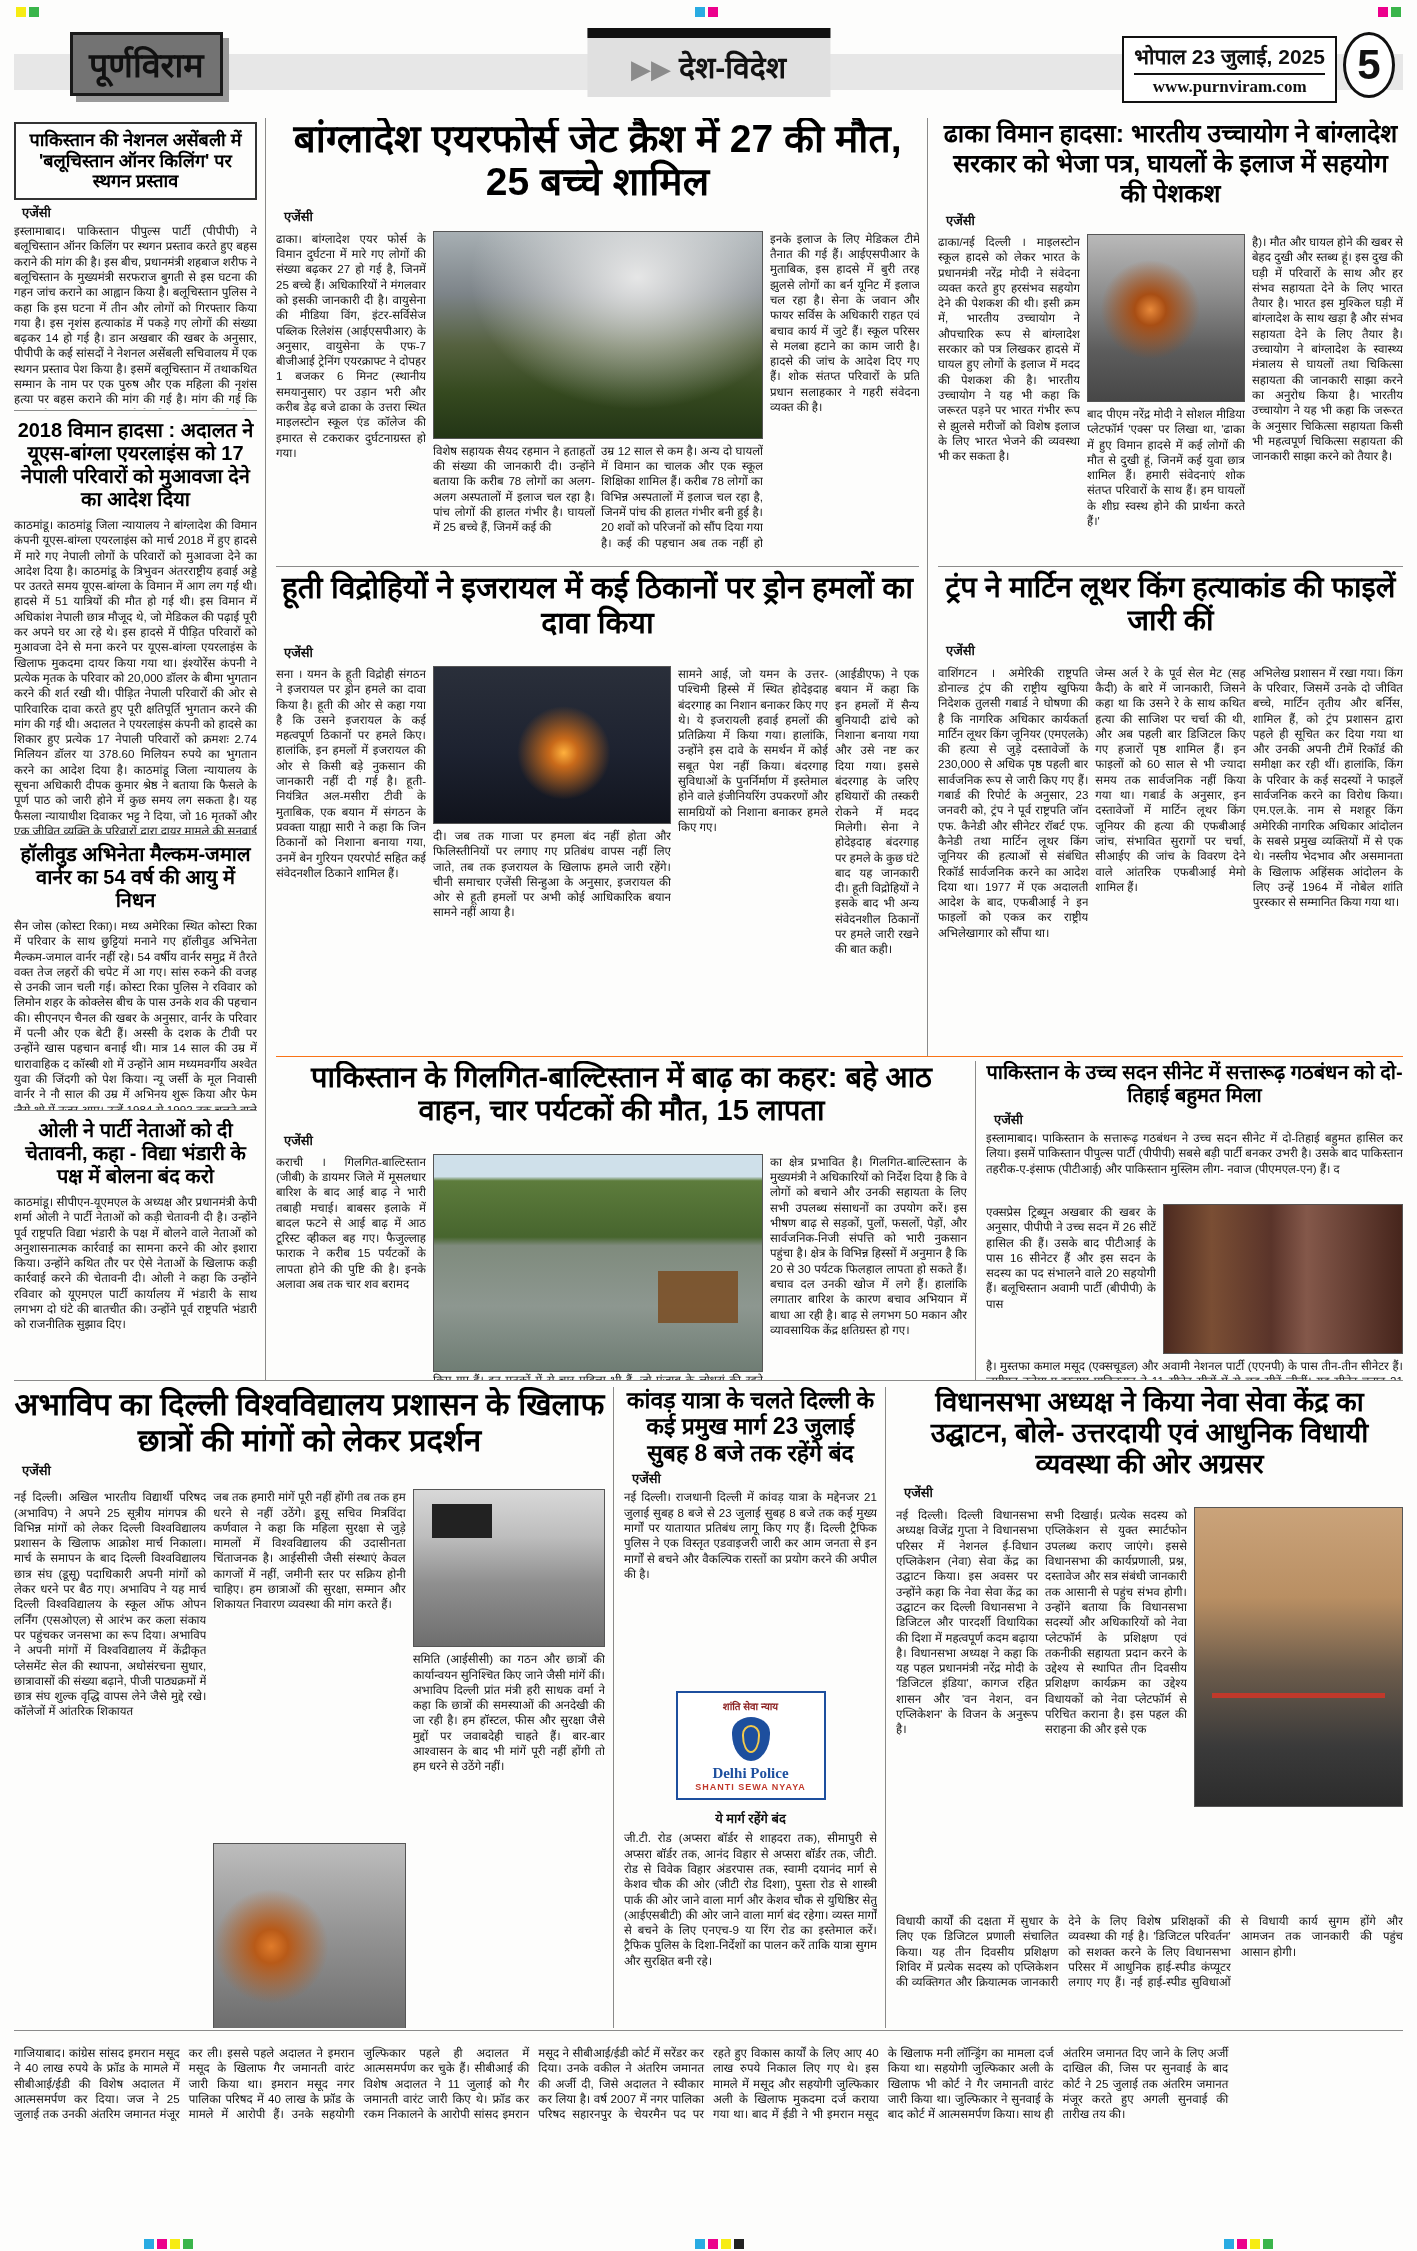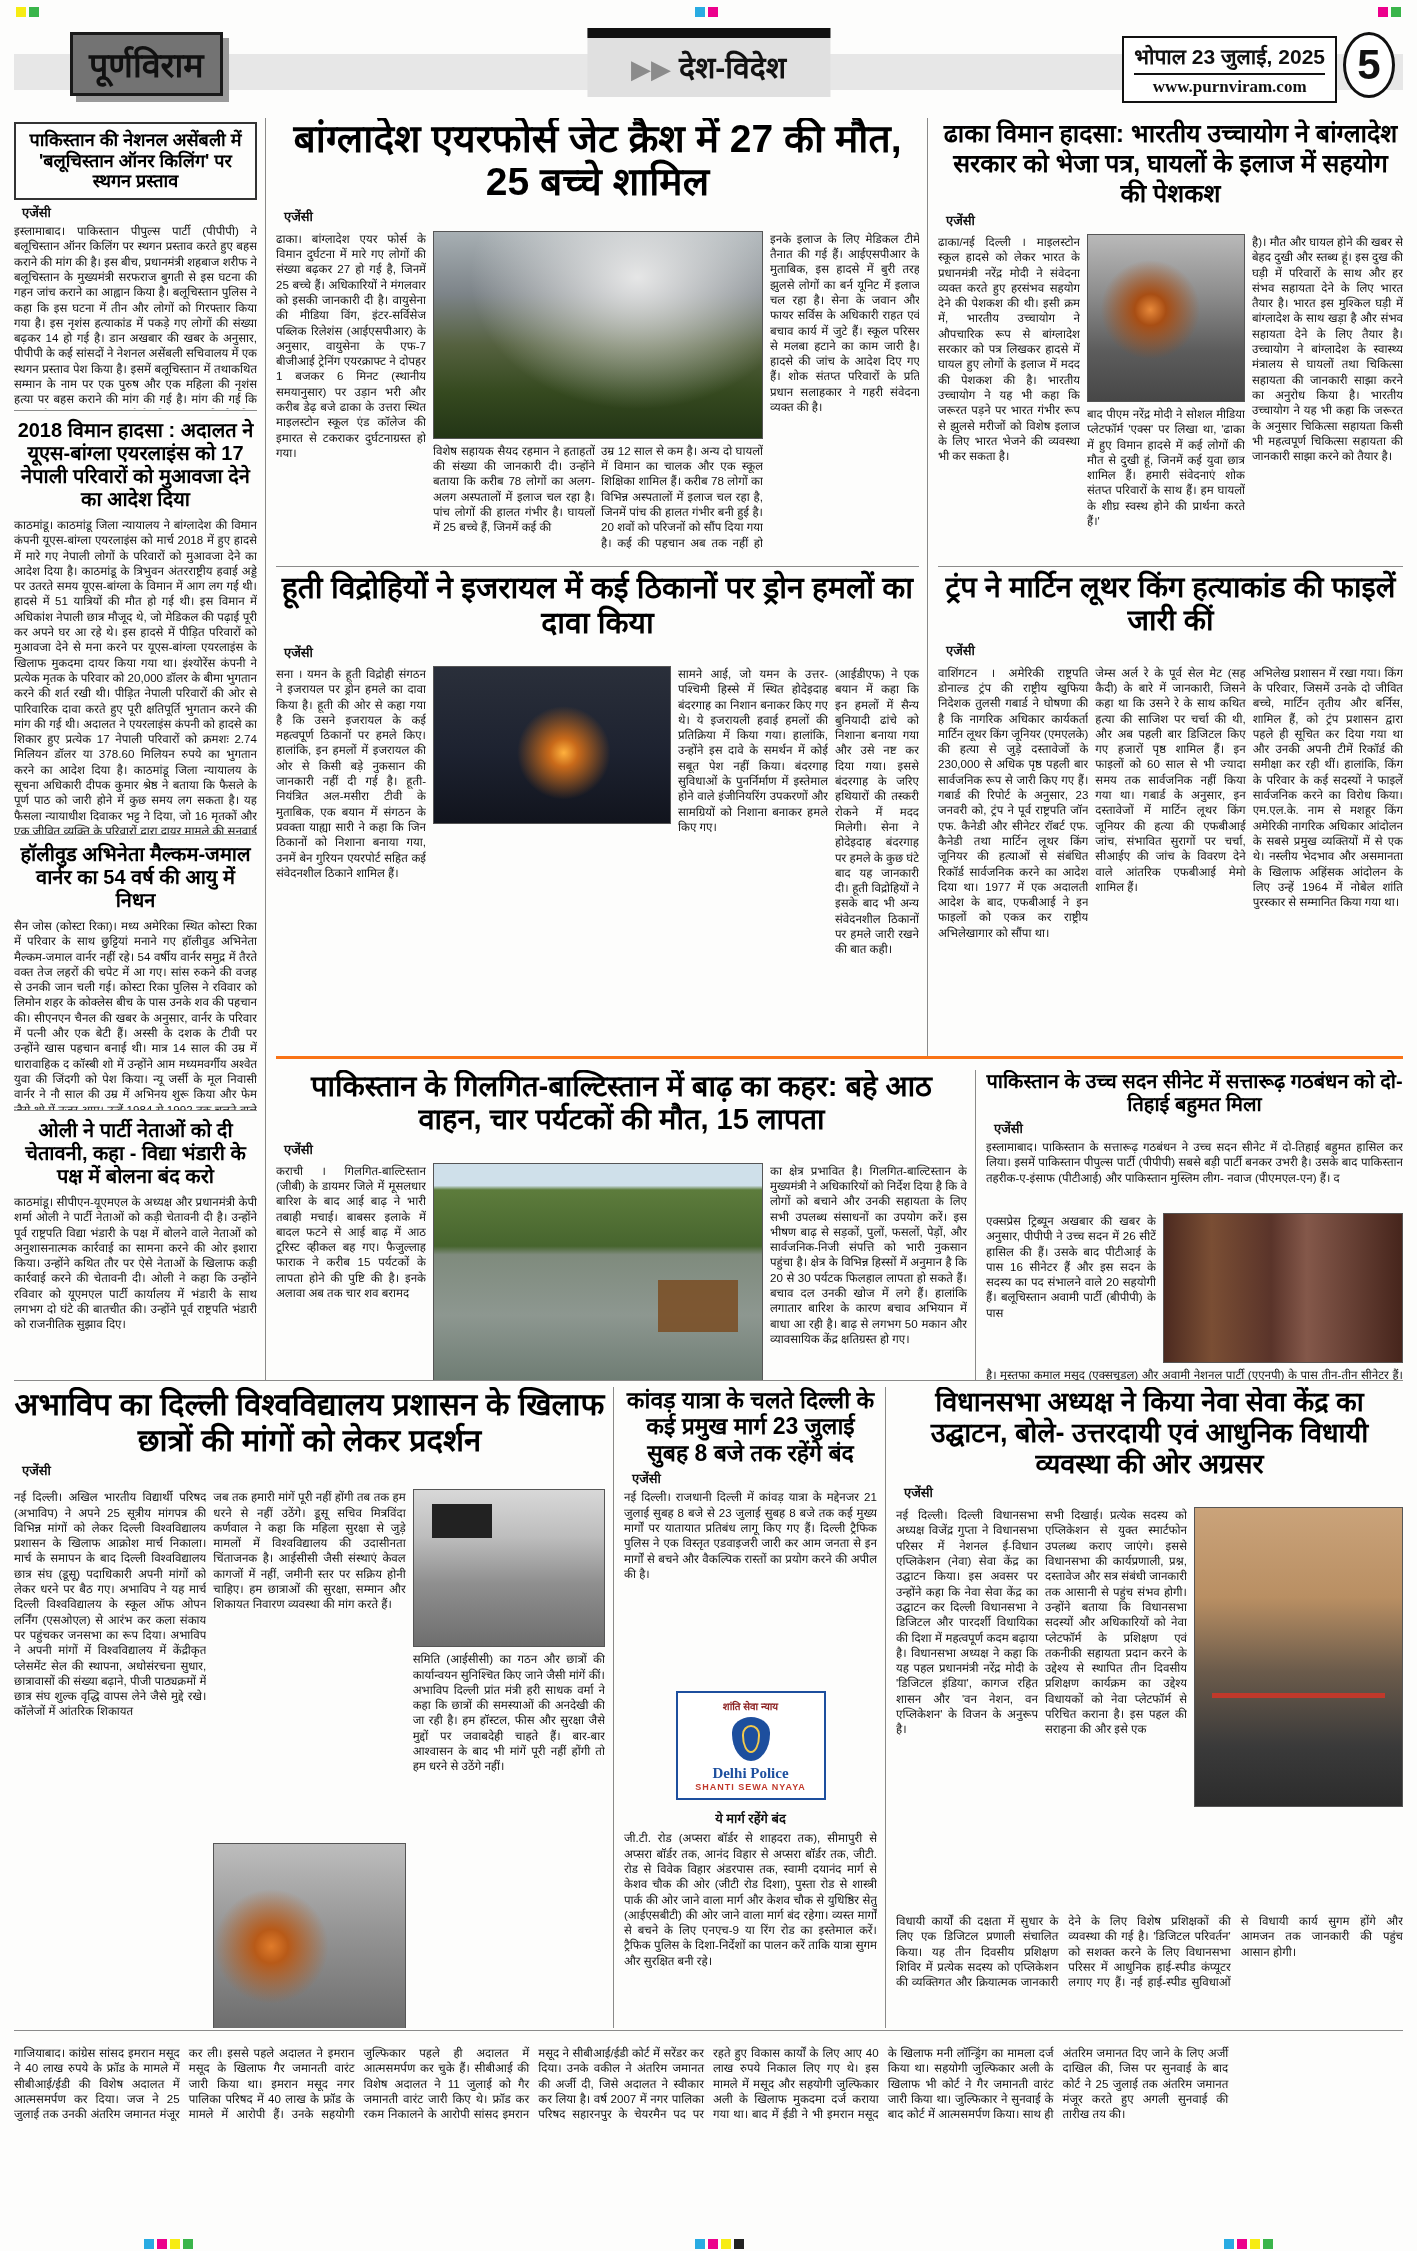--- a/index.html
+++ b/index.html
@@ -76,21 +76,21 @@
   .dhaka-photo { height:168px; margin-bottom:4px; background:
       radial-gradient(circle at 40% 45%, #e8893a 0%, #a84e14 12%, rgba(60,60,60,0) 38%),
       linear-gradient(180deg,#b9b9b9 0%,#8e8e8e 35%,#5c5c5c 70%,#474747 100%); }
   .dhaka-colC { flex:1; }
 
   .trump { height:486px; border-top:1px solid #8a8a8a; margin-top:4px; padding-top:4px; }
   .trump .hl { font-size:29px; }
   .trump-body { display:flex; gap:7px; height:386px; margin-top:4px; }
   .trump-body .body-txt { flex:1; }
 
-  .row2 { height:324px; display:flex; gap:10px; border-top:3px solid #f97316; padding-top:11px;justify-content:center; }
+  .row2 { height:324px; display:flex; gap:10px; border-top:1px solid #f97316; padding-top:4px;justify-content:center; }
   .gilgit { width:700px; flex:none; border-right:1px solid #8a8a8a; padding-right:8px; }
   .gilgit .hl { font-size:29px; }
   .gilgit-body { display:flex; gap:7px; height:240px; margin-top:3px; }
   .gilgit-colA { width:150px; flex:none; }
   .gilgit-mid { width:330px; flex:none; }
   .gilgit-photo { height:218px; background:
       linear-gradient(180deg,#cfe0ea 0%,#cfe0ea 10%,#5d7c3c 12%,#47652e 38%,#7f8b7d 42%,#8d9790 70%,#6f7d74 100%);
       position:relative; }
   .gilgit-photo::after { content:""; position:absolute; right:24px; bottom:48px; width:80px; height:52px; background:#7a4c22; opacity:.85; }
   .gilgit-colC { flex:1; }
@@ -212,20 +212,21 @@
               <div class="crash-colD body-txt">इनके इलाज के लिए मेडिकल टीमें तैनात की गई हैं। आईएसपीआर के मुताबिक, इस हादसे में बुरी तरह झुलसे लोगों का बर्न यूनिट में इलाज चल रहा है। सेना के जवान और फायर सर्विस के अधिकारी राहत एवं बचाव कार्य में जुटे हैं। स्कूल परिसर से मलबा हटाने का काम जारी है। हादसे की जांच के आदेश दिए गए हैं। शोक संतप्त परिवारों के प्रति प्रधान सलाहकार ने गहरी संवेदना व्यक्त की है।</div>
             </div>
           </article>
           <article class="houthi">
             <div class="hl">हूती विद्रोहियों ने इजरायल में कई ठिकानों पर ड्रोन हमलों का दावा किया</div>
             <div class="byline">एजेंसी</div>
             <div class="houthi-body">
               <div class="houthi-colA body-txt">सना । यमन के हूती विद्रोही संगठन ने इजरायल पर ड्रोन हमले का दावा किया है। हूती की ओर से कहा गया है कि उसने इजरायल के कई महत्वपूर्ण ठिकानों पर हमले किए। हालांकि, इन हमलों में इजरायल की ओर से किसी बड़े नुकसान की जानकारी नहीं दी गई है। हूती-नियंत्रित अल-मसीरा टीवी के मुताबिक, एक बयान में संगठन के प्रवक्ता याह्या सारी ने कहा कि जिन ठिकानों को निशाना बनाया गया, उनमें बेन गुरियन एयरपोर्ट सहित कई संवेदनशील ठिकाने शामिल हैं।</div>
               <div class="houthi-mid">
                 <div class="photo houthi-photo"></div>
+                <div class="body-txt" style="height:226px;">दी। जब तक गाजा पर हमला बंद नहीं होता और फिलिस्तीनियों पर लगाए गए प्रतिबंध वापस नहीं लिए जाते, तब तक इजरायल के खिलाफ हमले जारी रहेंगे। चीनी समाचार एजेंसी सिन्हुआ के अनुसार, इजरायल की ओर से हूती हमलों पर अभी कोई आधिकारिक बयान सामने नहीं आया है।</div>
               </div>
               <div class="houthi-colC body-txt">सामने आई, जो यमन के उत्तर-पश्चिमी हिस्से में स्थित होदेइदाह बंदरगाह का निशान बनाकर किए गए थे। ये इजरायली हवाई हमलों की प्रतिक्रिया में किया गया। हालांकि, उन्होंने इस दावे के समर्थन में कोई सबूत पेश नहीं किया। बंदरगाह सुविधाओं के पुनर्निर्माण में इस्तेमाल होने वाले इंजीनियरिंग उपकरणों और सामग्रियों को निशाना बनाकर हमले किए गए।</div>
               <div class="houthi-colD body-txt">(आईडीएफ) ने एक बयान में कहा कि इन हमलों में सैन्य बुनियादी ढांचे को निशाना बनाया गया और उसे नष्ट कर दिया गया। इससे बंदरगाह के जरिए हथियारों की तस्करी रोकने में मदद मिलेगी। सेना ने होदेइदाह बंदरगाह पर हमले के कुछ घंटे बाद यह जानकारी दी। हूती विद्रोहियों ने इसके बाद भी अन्य संवेदनशील ठिकानों पर हमले जारी रखने की बात कही।</div>
             </div>
           </article>
         </div>
 
         <div class="rightcol1">
           <article class="dhaka">
             <div class="hl">ढाका विमान हादसा: भारतीय उच्चायोग ने बांग्लादेश सरकार को भेजा पत्र, घायलों के इलाज में सहयोग की पेशकश</div>

